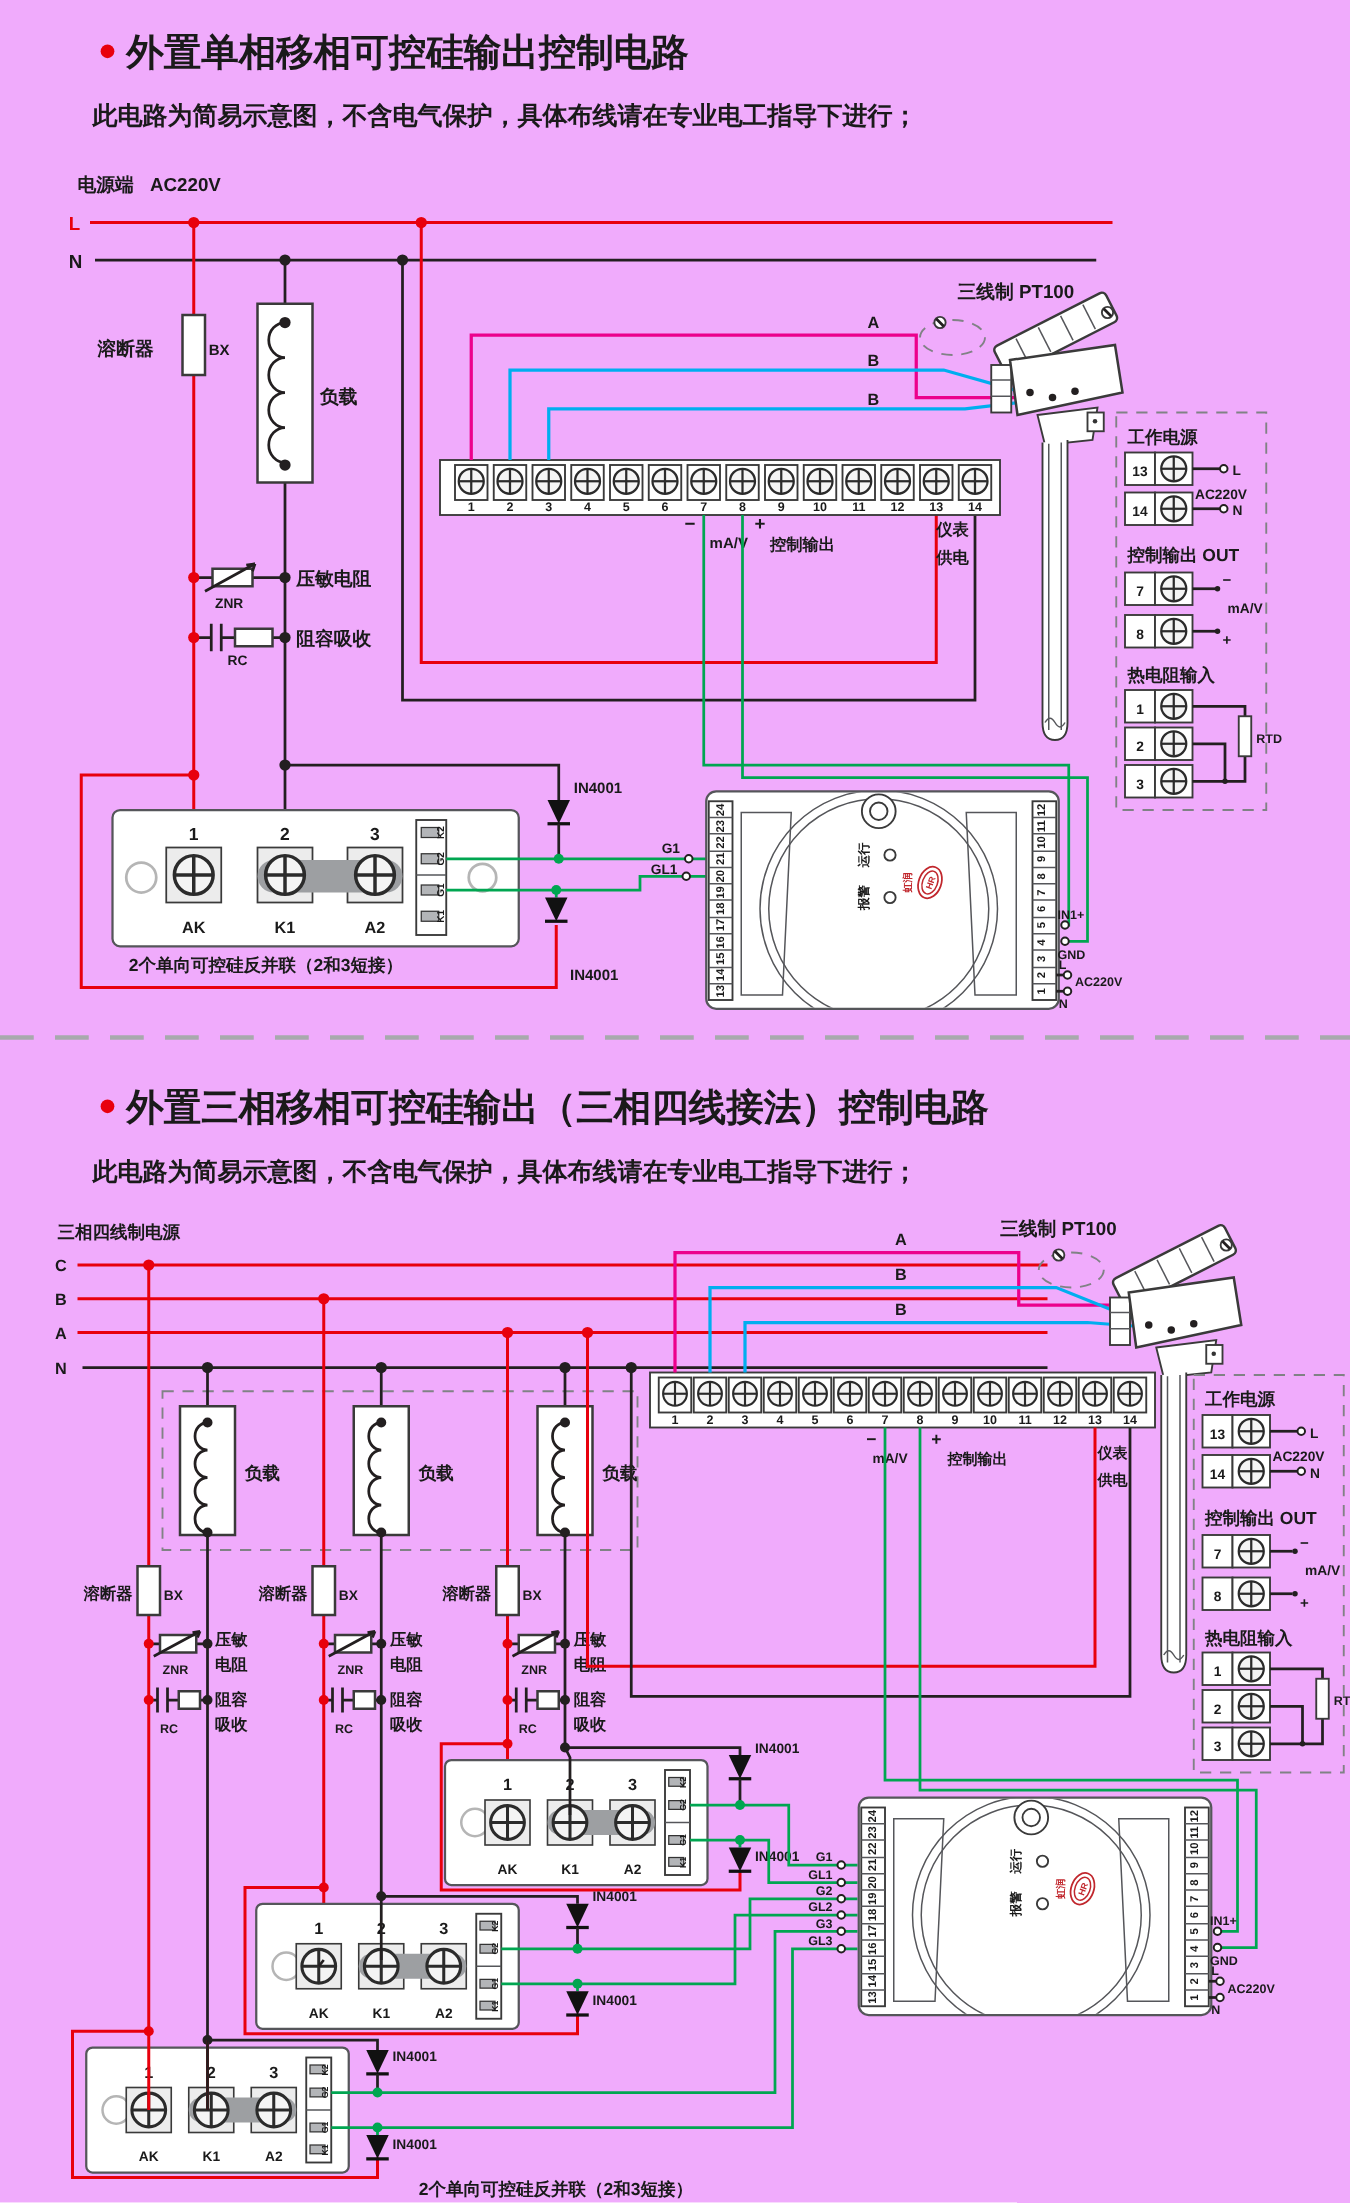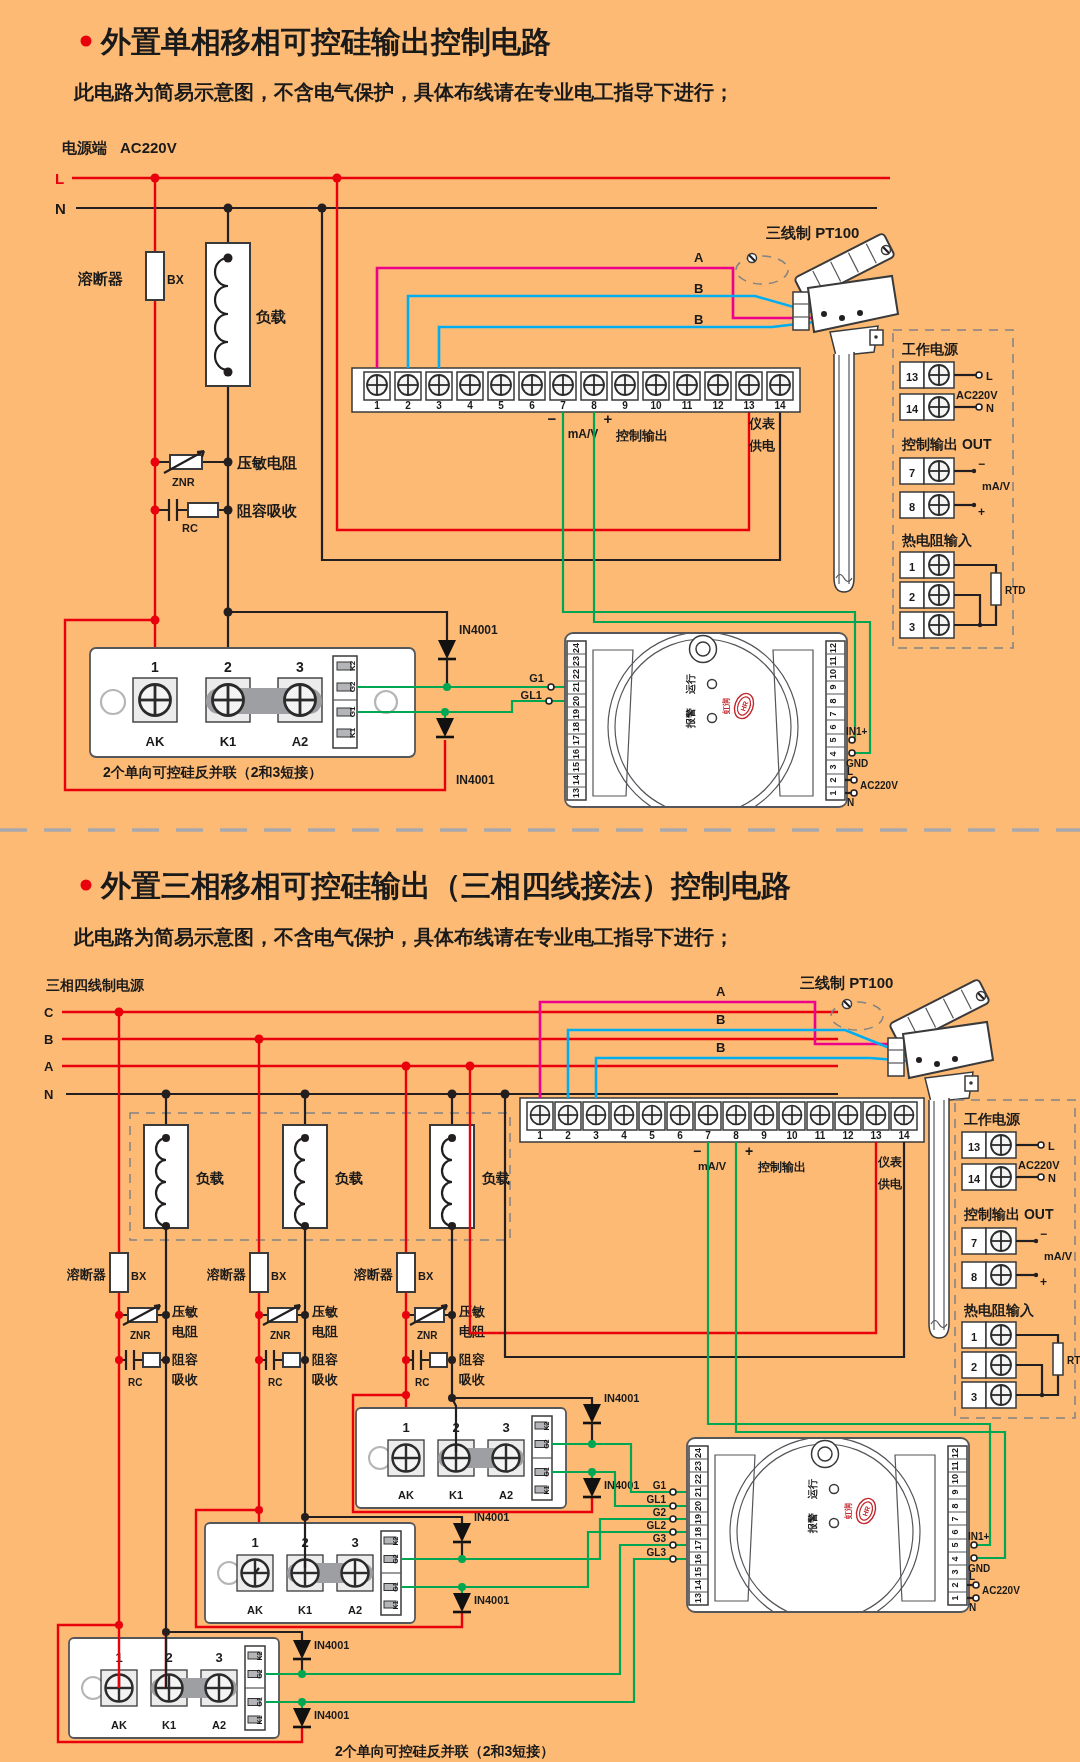--- a/index.html
+++ b/index.html
@@ -1,16 +1,16 @@
 <!DOCTYPE html>
 <html><head>
 <meta charset="utf-8">
 <style>
 html,body{margin:0;padding:0;background:#fff}
-#stage{width:1080px;height:1762px;position:relative;background:#fdba74}
+#stage{width:1080px;height:1762px;position:relative;background:#f0abfc}
 text{font-family:"Liberation Sans","DejaVu Sans",sans-serif;font-weight:bold;fill:#1a1a1a}
 .t30{font-size:30px}.t20{font-size:20px}.t15{font-size:15px}.t14{font-size:14px}
 .t13{font-size:13px}.t12{font-size:12px}.t11{font-size:11px}.t10{font-size:10px}
 .t9{font-size:9px}.t8{font-size:8px}.t7{font-size:7px}
 .red{fill:#e8000d}.lgred{fill:#c1272d}
 .wR{stroke:#e8000d;stroke-width:2.4;fill:none}
 .wB{stroke:#231f20;stroke-width:2.2;fill:none}
 .wG{stroke:#00a651;stroke-width:2.2;fill:none}
 .wM{stroke:#ec008c;stroke-width:2.6;fill:none}
 .wC{stroke:#00aeef;stroke-width:2.6;fill:none}

